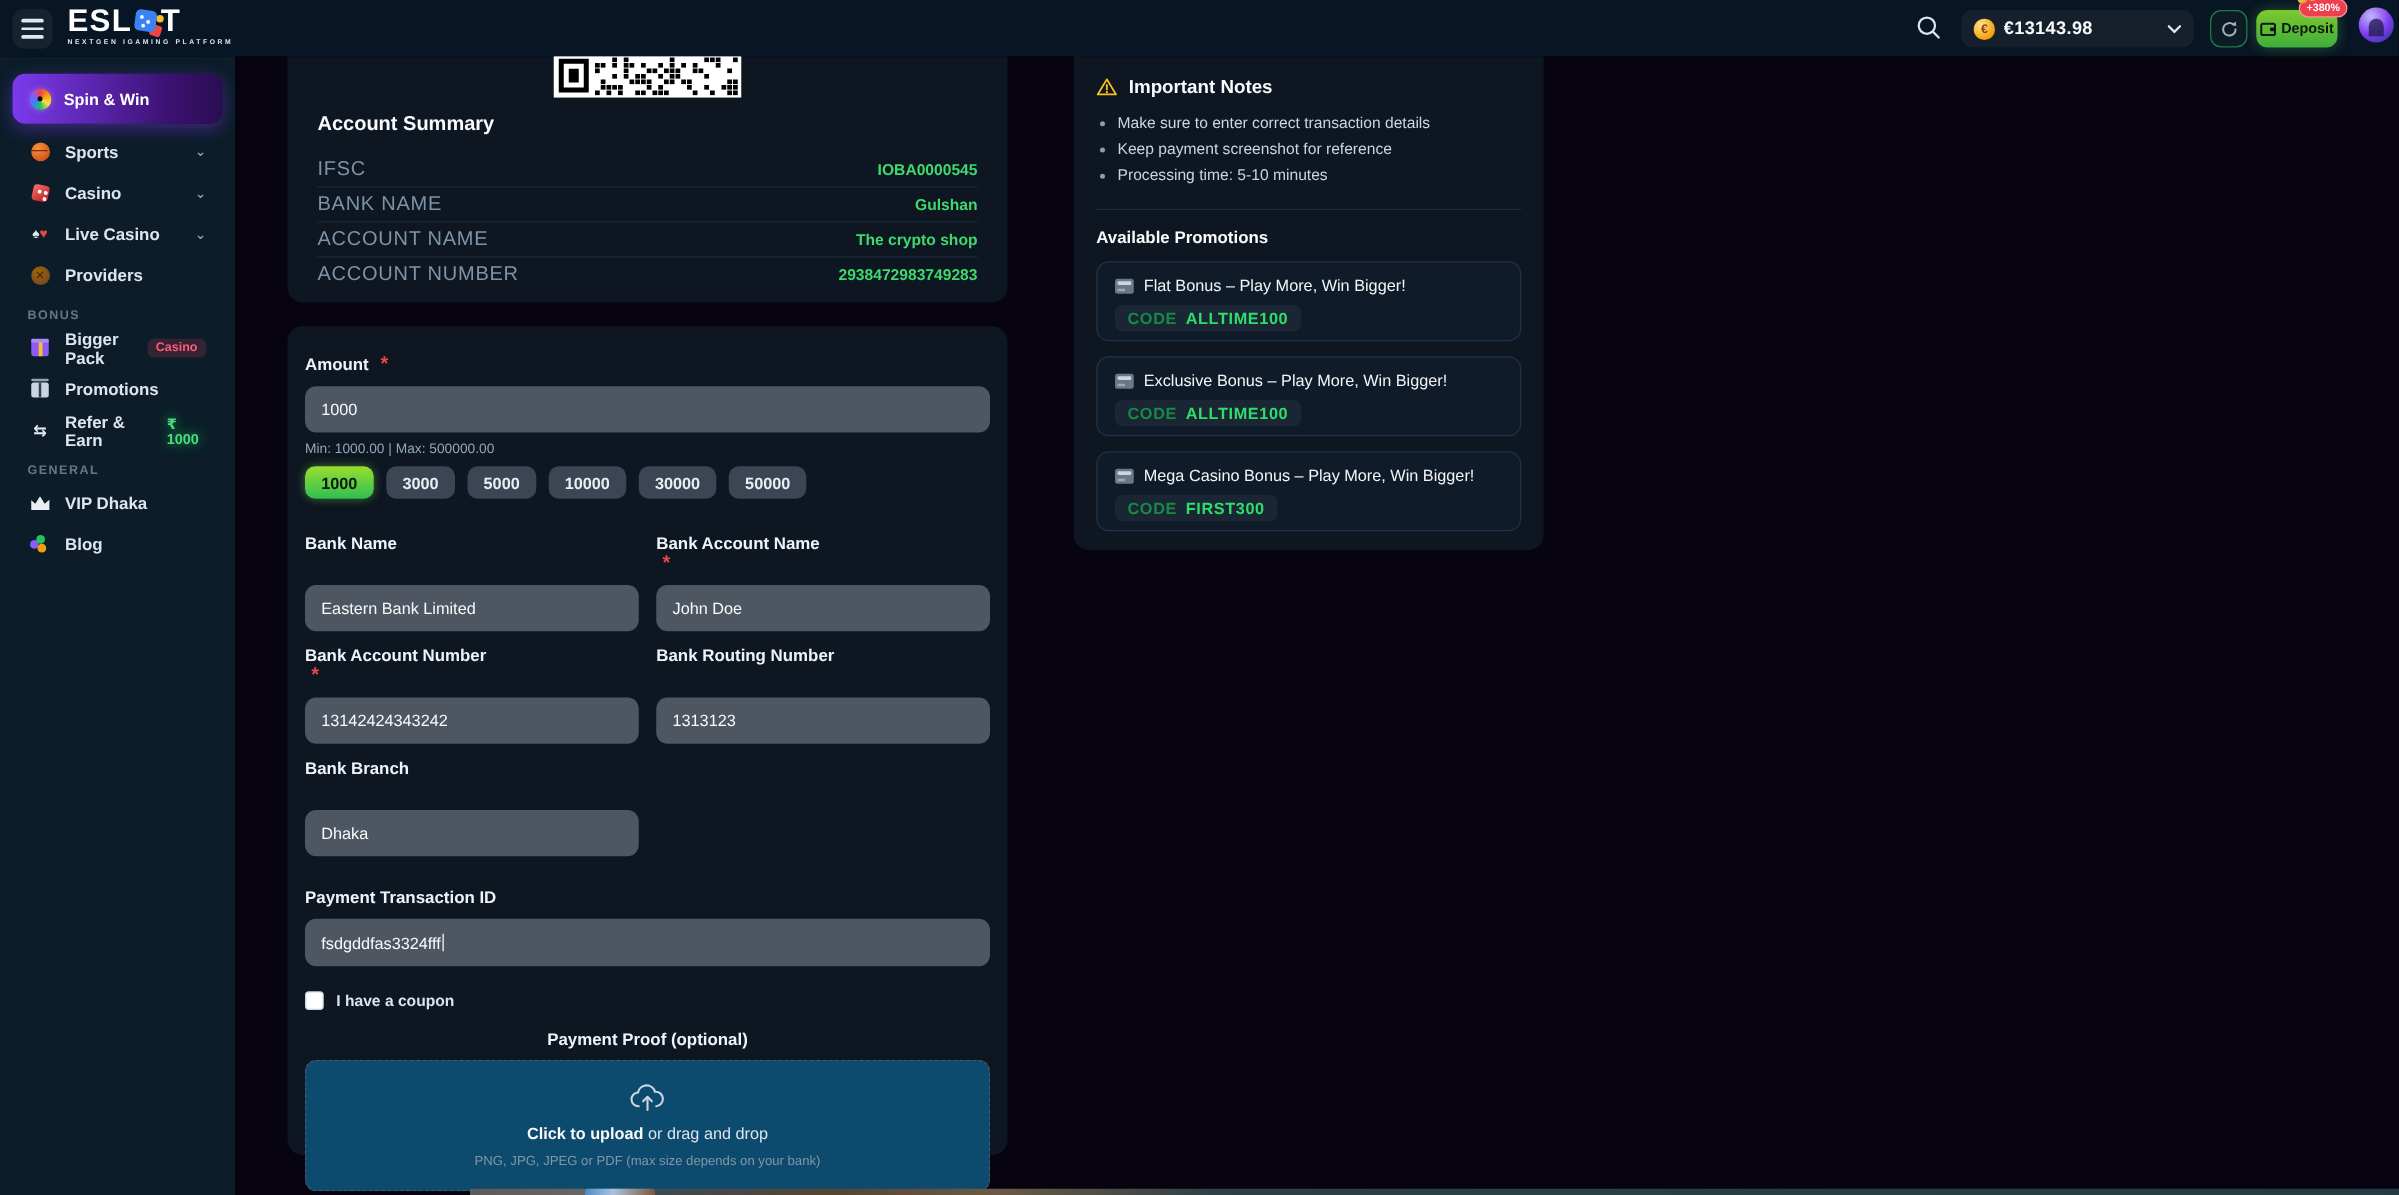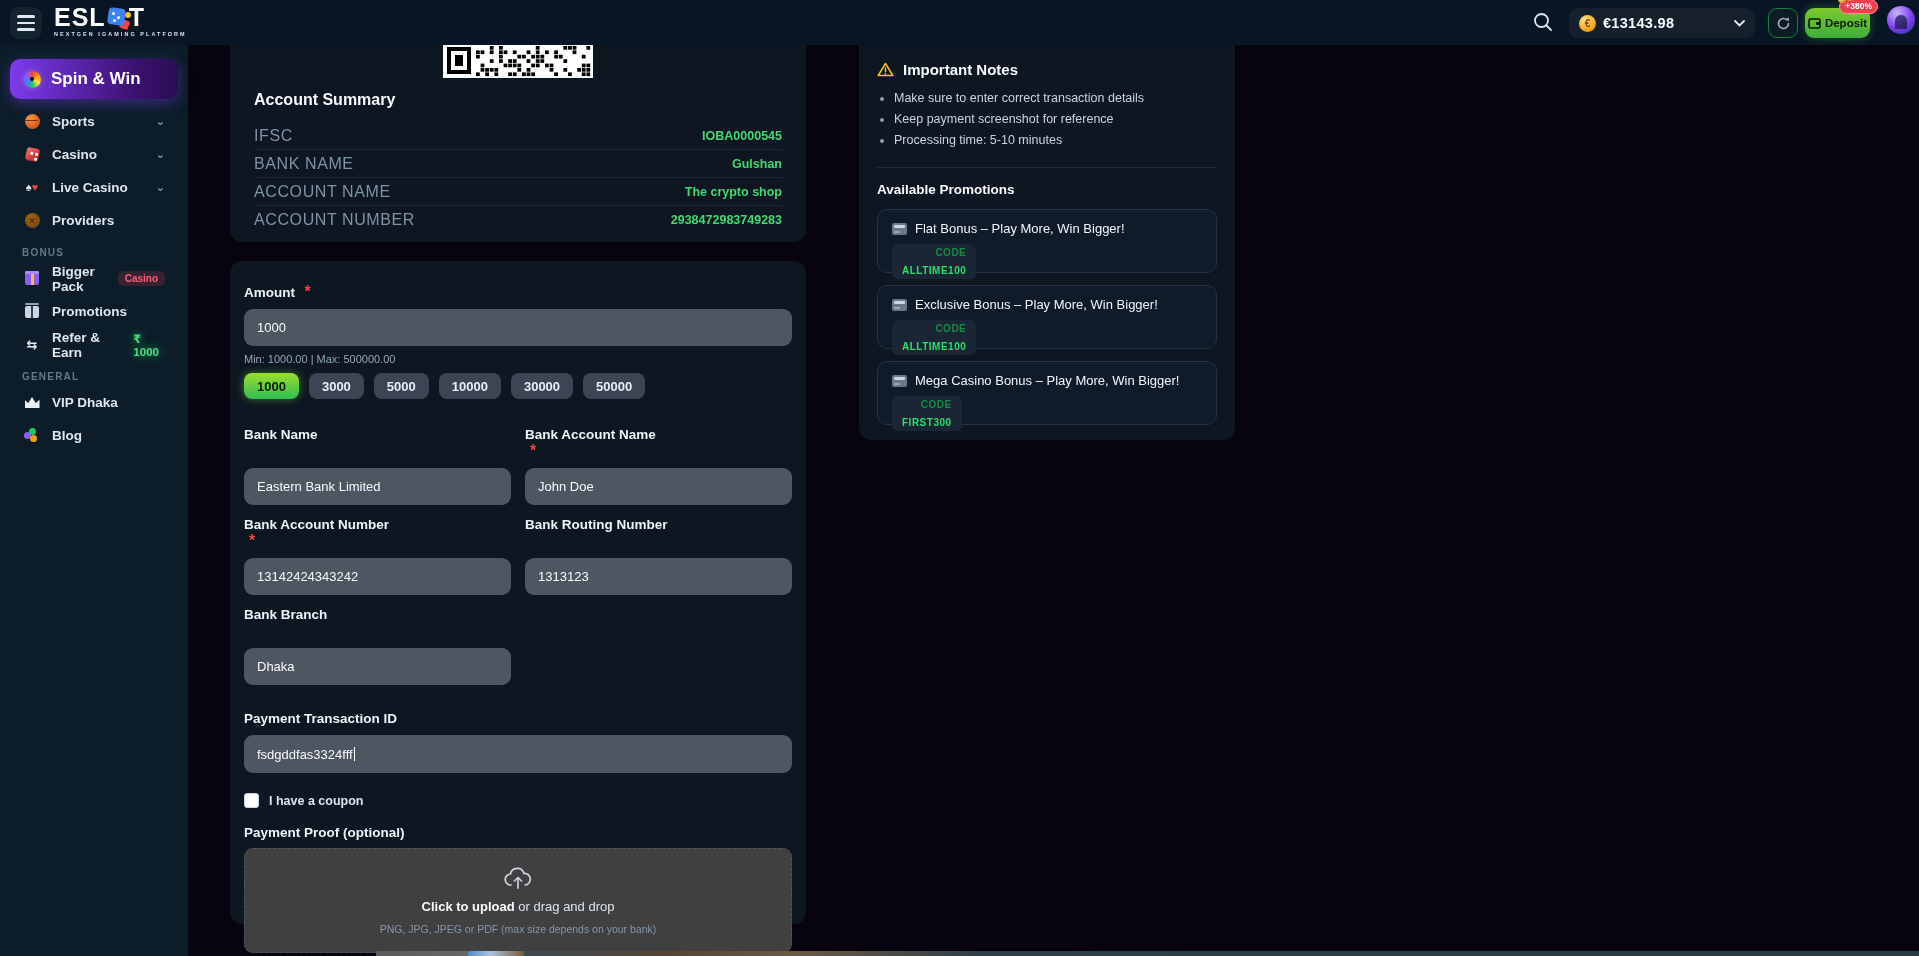--- a/index.html
+++ b/index.html
@@ -34,21 +34,21 @@
     color:#fff;font-size:8.5px;font-weight:800;border:1px solid #ff8f98;}
   .badge-coin{position:absolute;width:8px;height:8px;border-radius:50%;background:radial-gradient(circle at 35% 30%,#fde68a,#d97706);}
   .avatar{position:absolute;right:4px;top:6px;width:28px;height:28px;border-radius:50%;
     background:radial-gradient(circle at 35% 25%,#c4b5fd,#7c3aed 55%,#1e3a8a);cursor:pointer;overflow:hidden;}
   .avatar::after{content:"";position:absolute;left:8px;top:9px;width:12px;height:14px;border-radius:6px 6px 0 0;background:#1e1b4b;opacity:.75;}
 
   
   .sidebar{position:absolute;left:0;top:45px;width:188px;height:911px;background:#0c1d29;z-index:20;}
   .side-active{margin:14px 10px 6px 10px;height:40px;border-radius:10px;display:flex;align-items:center;gap:10px;padding:0 13px;
     background:linear-gradient(90deg,#7c3aed,#3b1170 75%,#2a0d52);box-shadow:0 4px 14px rgba(124,58,237,.45);
-    color:#fff;font-weight:700;font-size:17px;cursor:pointer;}
+    color:#fff;font-weight:700;font-size:13px;cursor:pointer;}
   .side-item{height:33px;display:flex;align-items:center;gap:11px;padding:0 13px;margin:0 10px;border-radius:9px;
     color:#dde6ee;font-weight:600;font-size:13.5px;cursor:pointer;}
   .side-item .chev{margin-left:auto;color:#8aa0b2;font-size:11px;}
   .side-header{padding:10px 22px 4px 22px;color:#64788a;font-size:10px;font-weight:700;letter-spacing:1.2px;}
   .ic{width:18px;height:18px;display:inline-flex;align-items:center;justify-content:center;flex:none;position:relative;}
   .ic-wheel{width:17px;height:17px;border-radius:50%;background:conic-gradient(#ef4444,#f59e0b,#fde047,#22c55e,#3b82f6,#8b5cf6,#ef4444);box-shadow:0 0 6px rgba(255,255,255,.25);}
   .ic-wheel::after{content:"";position:absolute;left:6.5px;top:6.5px;width:4px;height:4px;border-radius:50%;background:#14060a;}
   .ic-ball{width:15px;height:15px;border-radius:50%;background:radial-gradient(circle at 35% 30%,#fb923c,#c2410c);}
   .ic-ball::after{content:"";position:absolute;left:2px;top:7px;width:13px;height:1.6px;background:#7c2d12;border-radius:2px;}
   .ic-dice{width:13px;height:13px;border-radius:3px;background:linear-gradient(135deg,#f87171,#b91c1c);transform:rotate(12deg);}
@@ -97,42 +97,42 @@
     display:flex;align-items:center;cursor:pointer;}
   .chip.sel{background:linear-gradient(180deg,#9ade2e,#2fbf52);color:#0c1a10;box-shadow:0 0 8px rgba(120,210,60,.5);}
   .fgrid{margin-top:28px;display:grid;grid-template-columns:1fr 1fr;column-gap:14px;row-gap:12px;}
   .fblock .flabel{display:block;}
   .ptid{margin-top:24px;}
   .ptid .tinput{height:38px;}
   .caret{display:inline-block;width:1.5px;height:14px;background:#fff;margin-left:1px;}
   .coupon-row{margin-top:20px;display:flex;align-items:center;gap:10px;cursor:pointer;}
   .checkbox{width:15px;height:15px;background:#fff;border-radius:3px;border:1px solid #cbd5e1;}
   .coupon-row span{color:#dbe4ec;font-size:12.5px;font-weight:600;}
-  .proof-label{margin-top:15px;}
-  .dropzone{margin-top:7px;height:105px;border:1.5px dashed #49576a;border-radius:9px;background:#404040;
+  .proof-label{margin-top:15px;text-align:center;}
+  .dropzone{margin-top:7px;height:105px;border:1.5px dashed #49576a;border-radius:9px;background:#0c4a6e;
     display:flex;flex-direction:column;align-items:center;justify-content:center;cursor:pointer;}
   .dz-line{margin-top:9px;color:#dbe4ec;font-size:13px;}
   .dz-line b{color:#f8fafc;font-weight:800;}
   .dz-hint{margin-top:9px;color:#8496a8;font-size:10.5px;}
 
   
   .card3{left:671px;top:0;width:376px;height:395px;border-radius:0 0 12px 12px;padding:14px 18px;}
   .notes-title{display:flex;align-items:center;gap:9px;color:#f8fafc;font-size:15px;font-weight:800;margin-top:2px;}
   .notes-list{margin:13px 0 0 0;padding:0;list-style:none;}
   .notes-list li{position:relative;padding-left:17px;color:#c9d5e0;font-size:12.5px;height:21px;}
   .notes-list li::before{content:"";position:absolute;left:3px;top:6px;width:4px;height:4px;border-radius:50%;background:#8aa0b2;}
   .rdivider{margin-top:13px;border-top:1px solid #1e2a38;}
   .promos-title{margin-top:14px;color:#f8fafc;font-size:13.5px;font-weight:800;}
   .promo-card{margin-top:12px;height:64px;background:#101b29;border:1px solid #233248;border-radius:10px;padding:11px 14px;cursor:pointer;}
   .promo-head{display:flex;align-items:center;gap:8px;color:#f1f5f9;font-size:13px;font-weight:400;}
   .pc-icon{width:15px;height:12px;background:#6b7787;border-radius:2px;position:relative;flex:none;}
   .pc-icon::before{content:"";position:absolute;left:2px;top:2px;width:11px;height:3px;background:#piece;background:#cbd5e1;border-radius:1px;}
   .pc-icon::after{content:"";position:absolute;left:2px;bottom:2px;width:6px;height:2px;background:#9aa8b8;}
-  .code-pill{margin-top:8px;display:inline-flex;align-items:flex-end;gap:7px;background:#1a2634;border-radius:6px;
-    padding:3px 10px;font-size:10px;font-weight:800;letter-spacing:.5px;flex-direction:column;}
+  .code-pill{margin-top:8px;display:inline-flex;align-items:center;gap:7px;background:#1a2634;border-radius:6px;
+    padding:3px 10px;font-size:13px;font-weight:800;letter-spacing:.5px;}
   .code-pill .cl{color:#178a46;}
   .code-pill .cv{color:#2ede6a;}
 
   .footer-strip{position:absolute;left:188px;bottom:0;width:1731px;height:5px;
     background:linear-gradient(90deg,#5b5b5b 0,#6a6a6a 120px,#3d4a52 150px,#564433 290px,#6b5a44 420px,#2e3f47 600px,#253a42 100%);}
   .footer-blob{position:absolute;left:280px;bottom:0;width:56px;height:5px;border-radius:3px 3px 0 0;
     background:linear-gradient(90deg,#4f8cc9,#a8c4e0 40%,#7a5a3a);}
   svg{display:block;}
 </style>
 </head>

